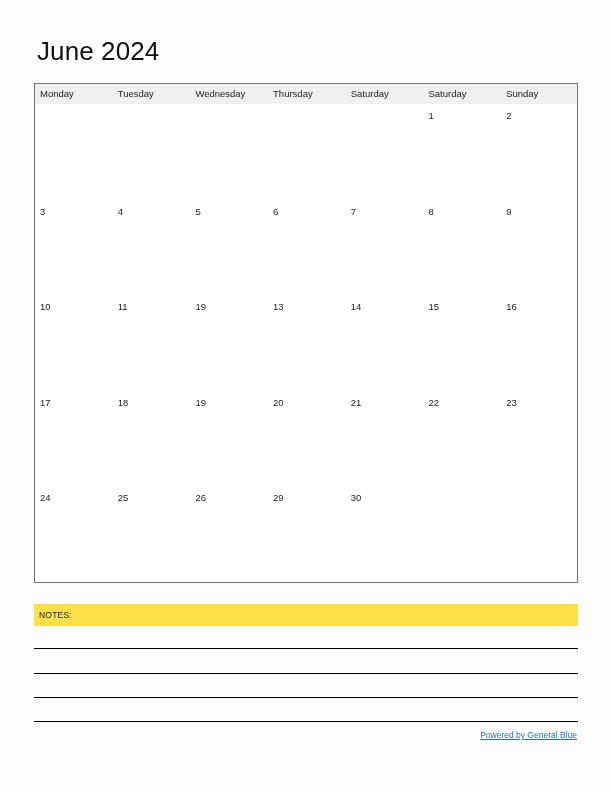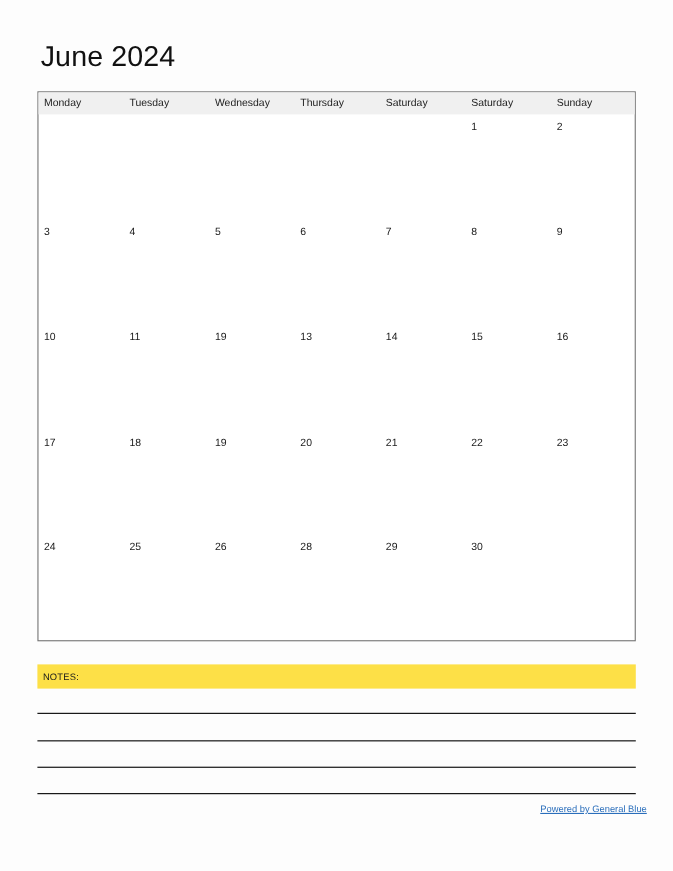--- a/index.html
+++ b/index.html
@@ -113,21 +113,21 @@
     border-top: 1.1px solid #000000;
   }
   .note-line.l1 { top: 648px; }
   .note-line.l2 { top: 673px; }
   .note-line.l3 { top: 697px; }
   .note-line.l4 { top: 721px; }
 
   
   .footer-link {
     position: absolute;
-    right: 24px;
+    right: 35px;
     top: 729px;
     font-size: 8.5px;
     line-height: 12px;
     color: #2a6ebb;
     text-decoration: underline;
     white-space: nowrap;
     cursor: pointer;
     margin-left: 15px;
   }
 </style>
@@ -187,21 +187,20 @@
       <div class="day-cell">20</div>
       <div class="day-cell">21</div>
       <div class="day-cell">22</div>
       <div class="day-cell">23</div>
     </div>
 
     <div class="week-row">
       <div class="day-cell">24</div>
       <div class="day-cell">25</div>
       <div class="day-cell">26</div>
-      <div class="day-cell">28</div>
       <div class="day-cell">29</div>
       <div class="day-cell">30</div>
     </div>
 
   </div>
 
   <div class="notes-bar">
     <div class="notes-label">NOTES:</div>
   </div>
 

